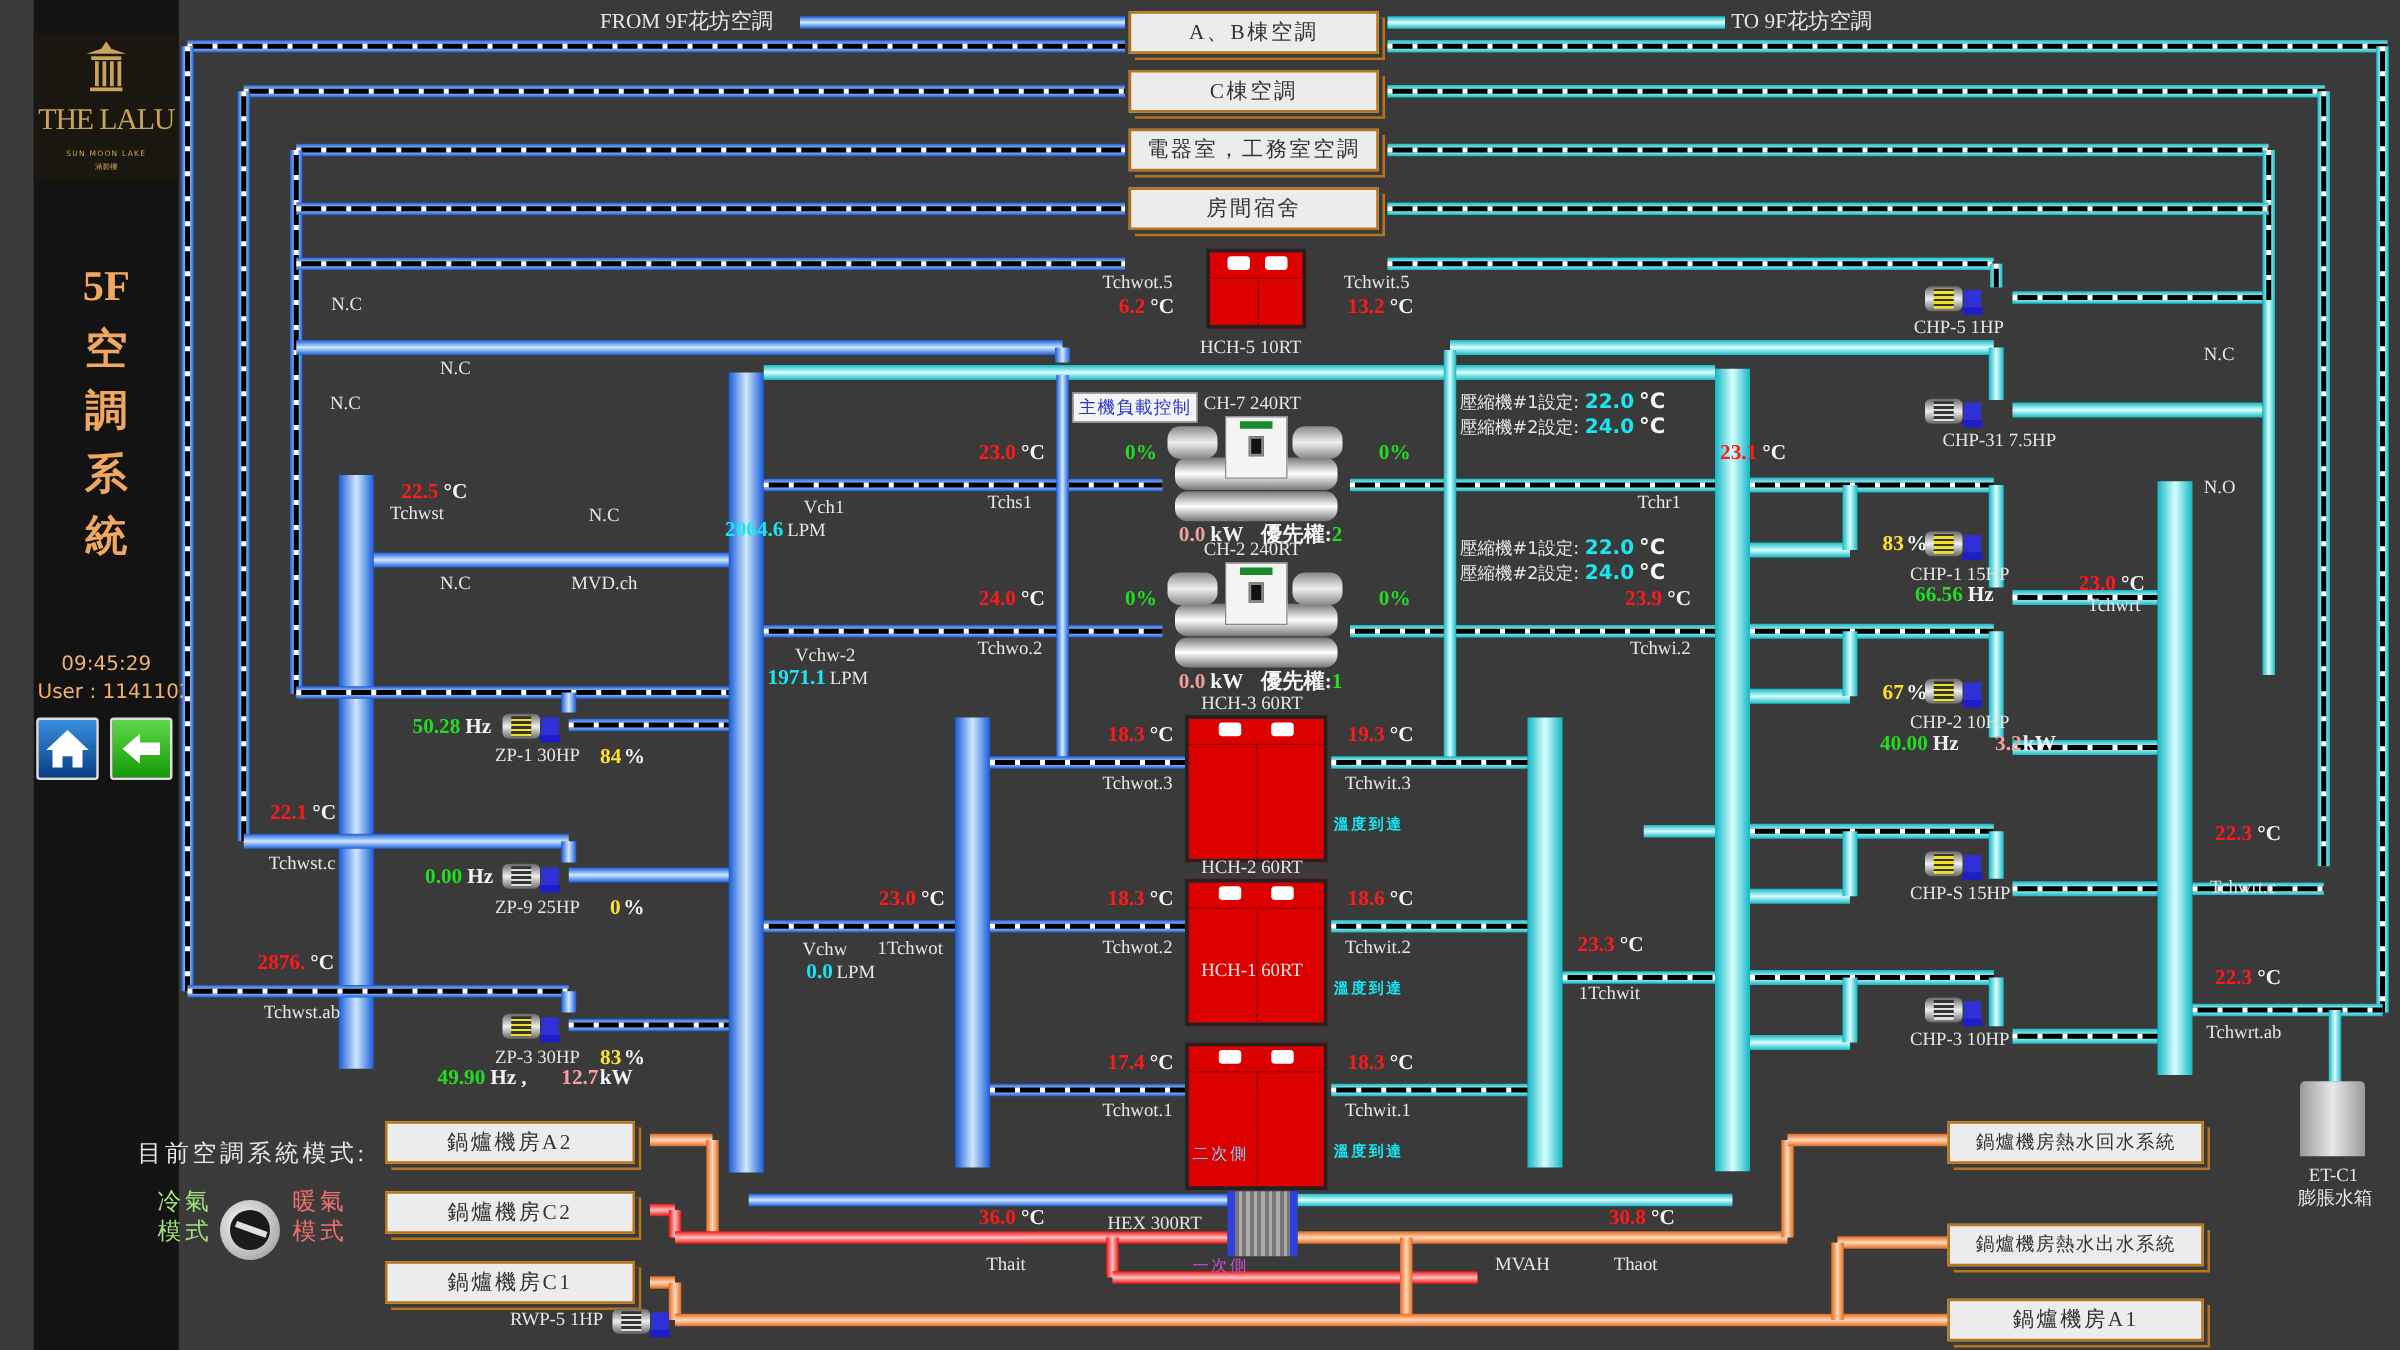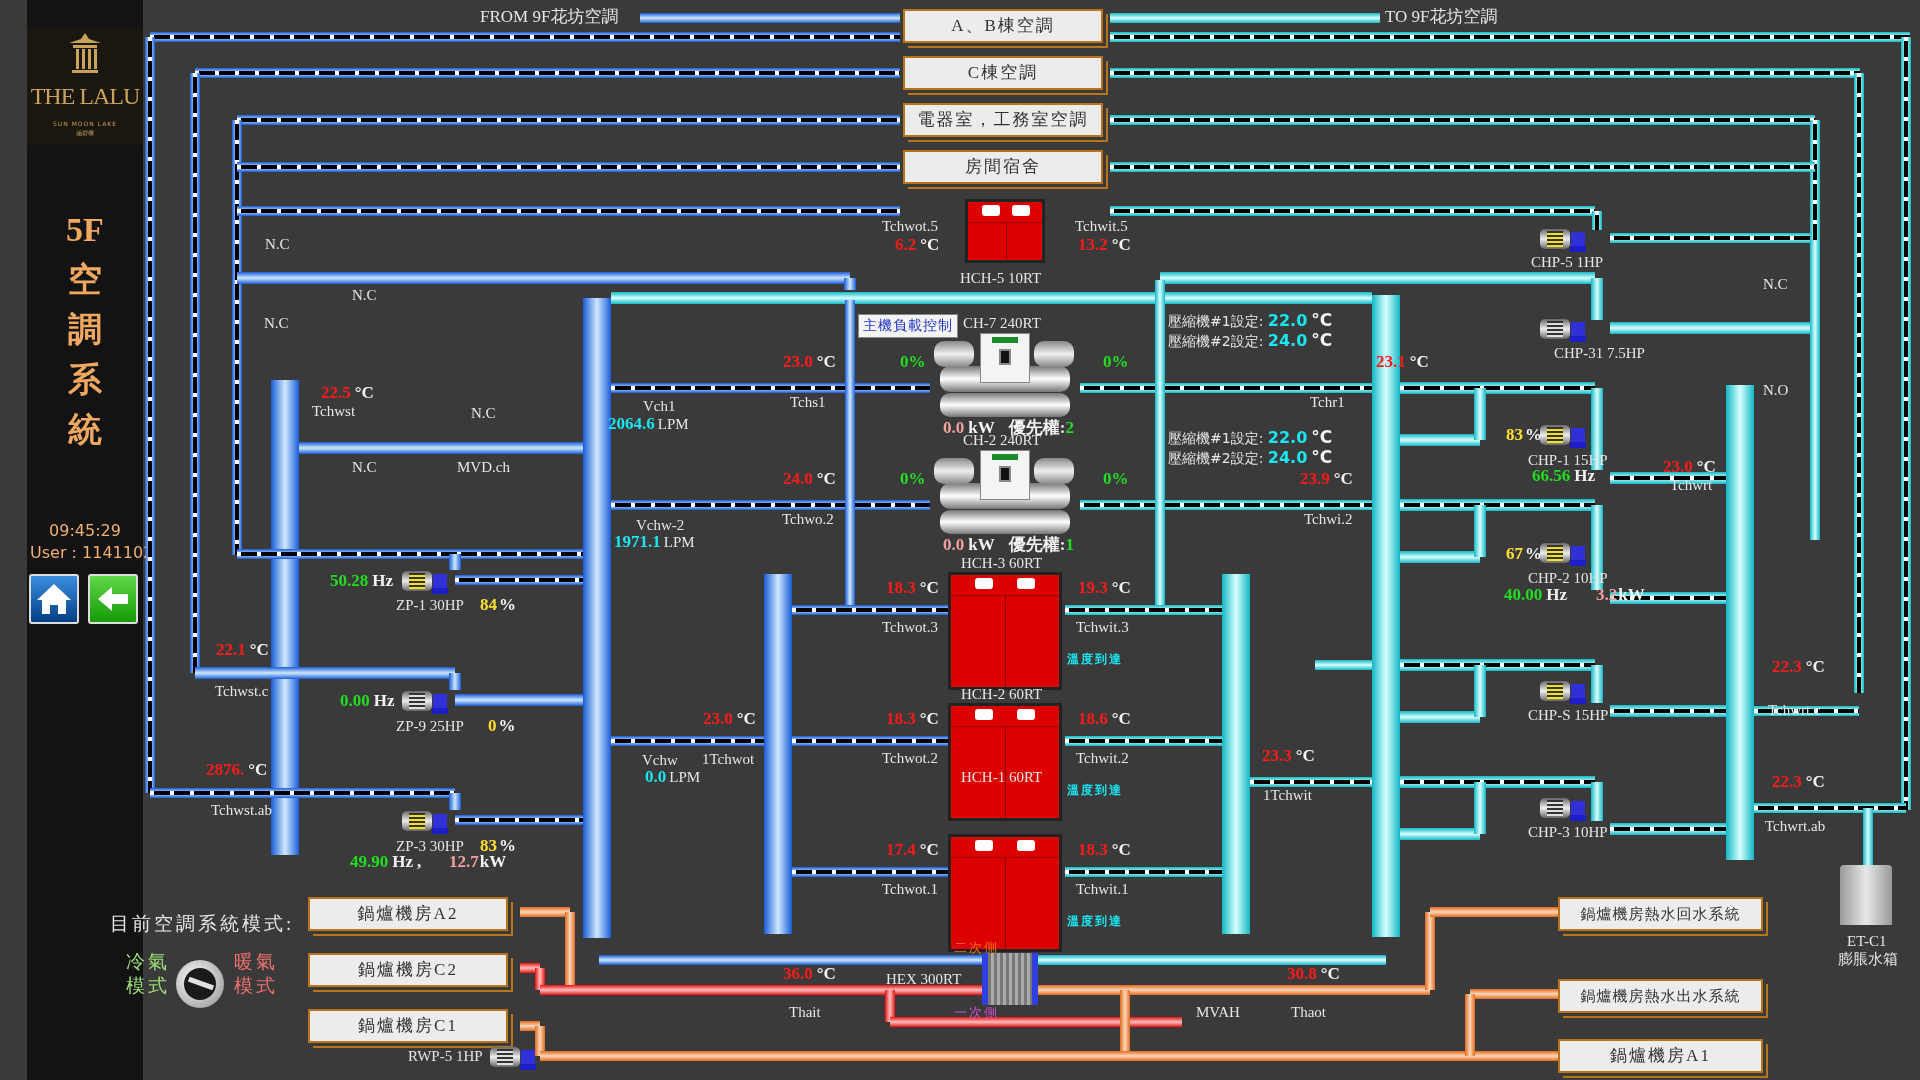--- a/index.html
+++ b/index.html
@@ -372,21 +372,21 @@
       <div style="position:absolute;left:104px;top:10px;width:40px;height:26px;border-radius:10px;background:linear-gradient(#888,#eee,#888);"></div>
     </div>
     <div class="val green" style="left:900px;top:470px;">0%</div>
     <div class="val green" style="left:1103px;top:470px;">0%</div>
     <div class="val" style="left:943px;top:536px;"><span class="pink">0.0</span><span class="unit">kW</span><span class="white" style="margin-left:14px;">優先權:</span><span class="green">1</span></div>
     <div class="lbl" style="left:1168px;top:429px;font-family:'DejaVu Sans',sans-serif;font-size:14px;"><span>壓縮機#1設定:</span> <span class="cyan" style="font-weight:bold;font-size:16px;">22.0</span><span class="unit">°C</span></div>
     <div class="lbl" style="left:1168px;top:449px;font-family:'DejaVu Sans',sans-serif;font-size:14px;"><span>壓縮機#2設定:</span> <span class="cyan" style="font-weight:bold;font-size:16px;">24.0</span><span class="unit">°C</span></div>
   </div>
 
 <div class="lbl" style="left:643px;top:398px;">Vch1</div>
-<div class="val cyan" style="left:608px;top:415px;font-family:Liberation Serif, serif;"><span>2064.6</span><span class="lbl" style="position:static;margin-left:3px;font-weight:normal;">LPM</span></div>
+<div class="val cyan" style="left:580px;top:415px;font-family:Liberation Serif, serif;"><span>2064.6</span><span class="lbl" style="position:static;margin-left:3px;font-weight:normal;">LPM</span></div>
 <div class="lbl" style="left:636px;top:517px;">Vchw-2</div>
 <div class="val cyan" style="left:614px;top:533px;"><span>1971.1</span><span class="lbl" style="position:static;margin-left:3px;font-weight:normal;">LPM</span></div>
 
 <div class="val red" style="left:783px;top:353px;"><span>23.0</span><span class="unit">°C</span></div>
 <div class="lbl" style="left:790px;top:394px;">Tchs1</div>
 <div class="val red" style="left:783px;top:470px;"><span>24.0</span><span class="unit">°C</span></div>
 <div class="lbl" style="left:782px;top:511px;">Tchwo.2</div>
 <div class="val red" style="left:1376px;top:353px;"><span>23.1</span><span class="unit">°C</span></div>
 <div class="lbl" style="left:1310px;top:394px;">Tchr1</div>
 <div class="val red" style="left:1300px;top:470px;"><span>23.9</span><span class="unit">°C</span></div>
@@ -472,21 +472,21 @@
 <div class="lbl" style="left:1528px;top:824px;">CHP-3 10HP</div>
 
 <div class="val red" style="left:1663px;top:458px;"><span>23.0</span><span class="unit">°C</span></div>
 <div class="lbl" style="left:1670px;top:477px;">Tchwrt</div>
 <div class="val red" style="left:1772px;top:658px;"><span>22.3</span><span class="unit">°C</span></div>
 <div class="lbl" style="left:1768px;top:702px;">Tchwrt.c</div>
 <div class="val red" style="left:1772px;top:773px;"><span>22.3</span><span class="unit">°C</span></div>
 <div class="lbl" style="left:1765px;top:818px;">Tchwrt.ab</div>
 
 <div class="lbl" style="left:886px;top:971px;">HEX 300RT</div>
-<div class="hot-lbl" style="left:954px;top:939px;color:#f97316;">二次側</div>
+<div class="hot-lbl" style="left:954px;top:914px;color:#7dd3fc;">二次側</div>
 <div class="hot-lbl" style="left:954px;top:1004px;color:#d050d0;">一次側</div>
 <div class="val red" style="left:783px;top:965px;"><span>36.0</span><span class="unit">°C</span></div>
 <div class="lbl" style="left:789px;top:1004px;">Thait</div>
 <div class="val red" style="left:1287px;top:965px;"><span>30.8</span><span class="unit">°C</span></div>
 <div class="lbl" style="left:1291px;top:1004px;">Thaot</div>
 <div class="lbl" style="left:1196px;top:1004px;">MVAH</div>
 <div style="position:absolute;left:982px;top:953px;width:44px;height:52px;background:repeating-linear-gradient(90deg,#777 0 3px,#aaa 3px 6px);border-left:6px solid #3040e0;border-right:6px solid #3040e0;"></div>
 
 <div class="lbl" style="left:110px;top:915px;font-size:19px;letter-spacing:3px;">目前空調系統模式:</div>
 <div class="mode-lbl" style="left:126px;top:950px;color:#9fe07a;">

